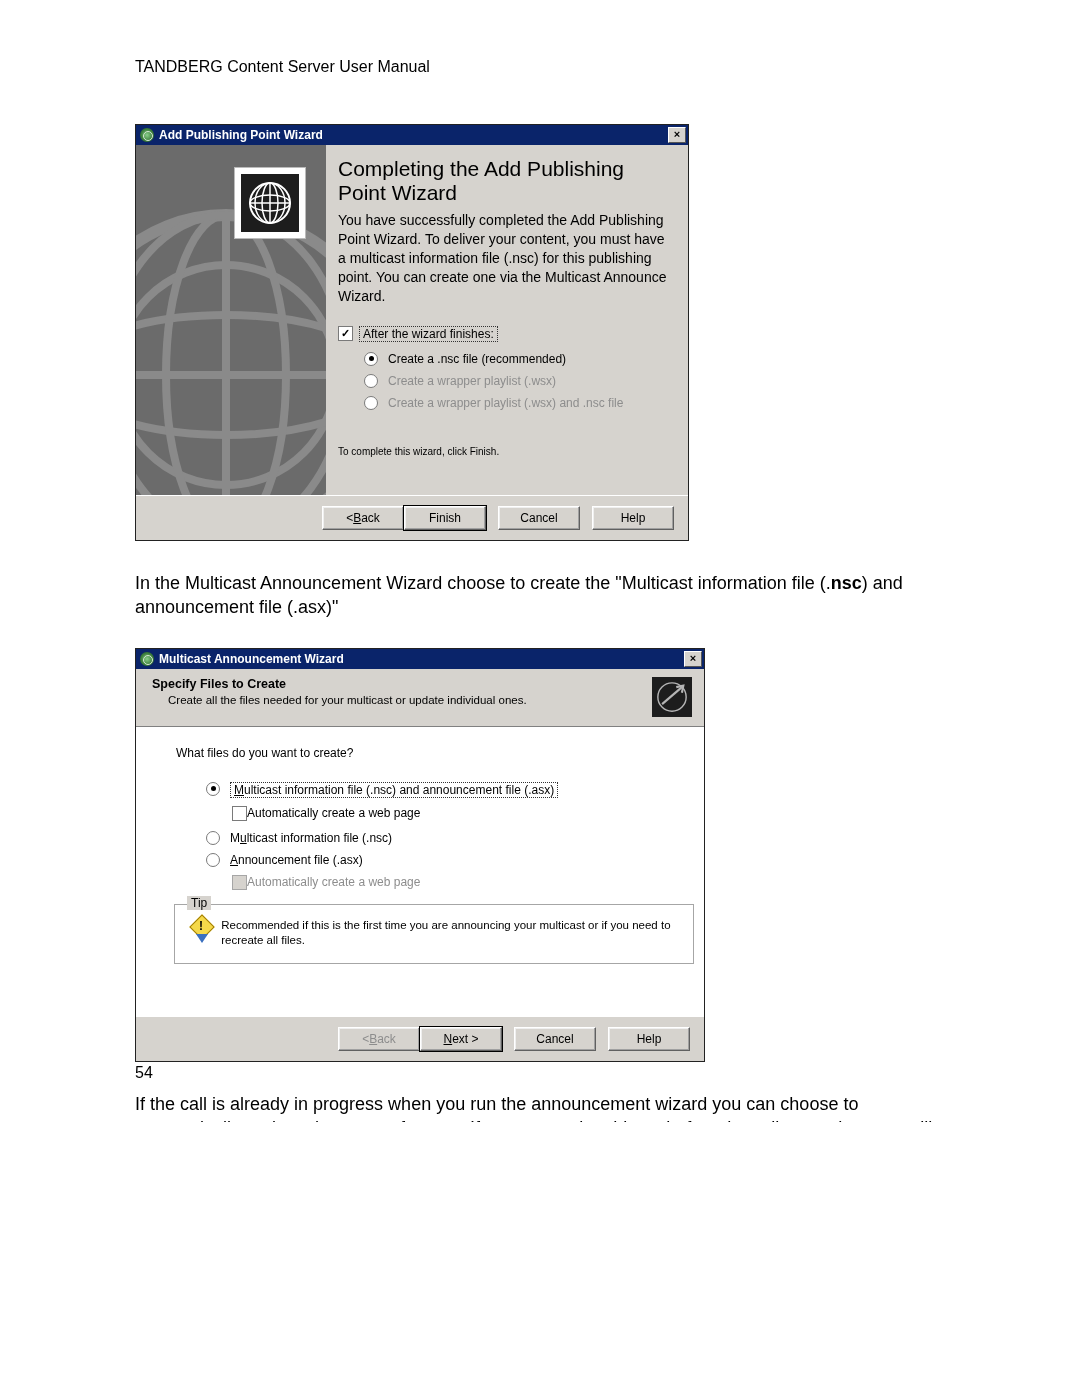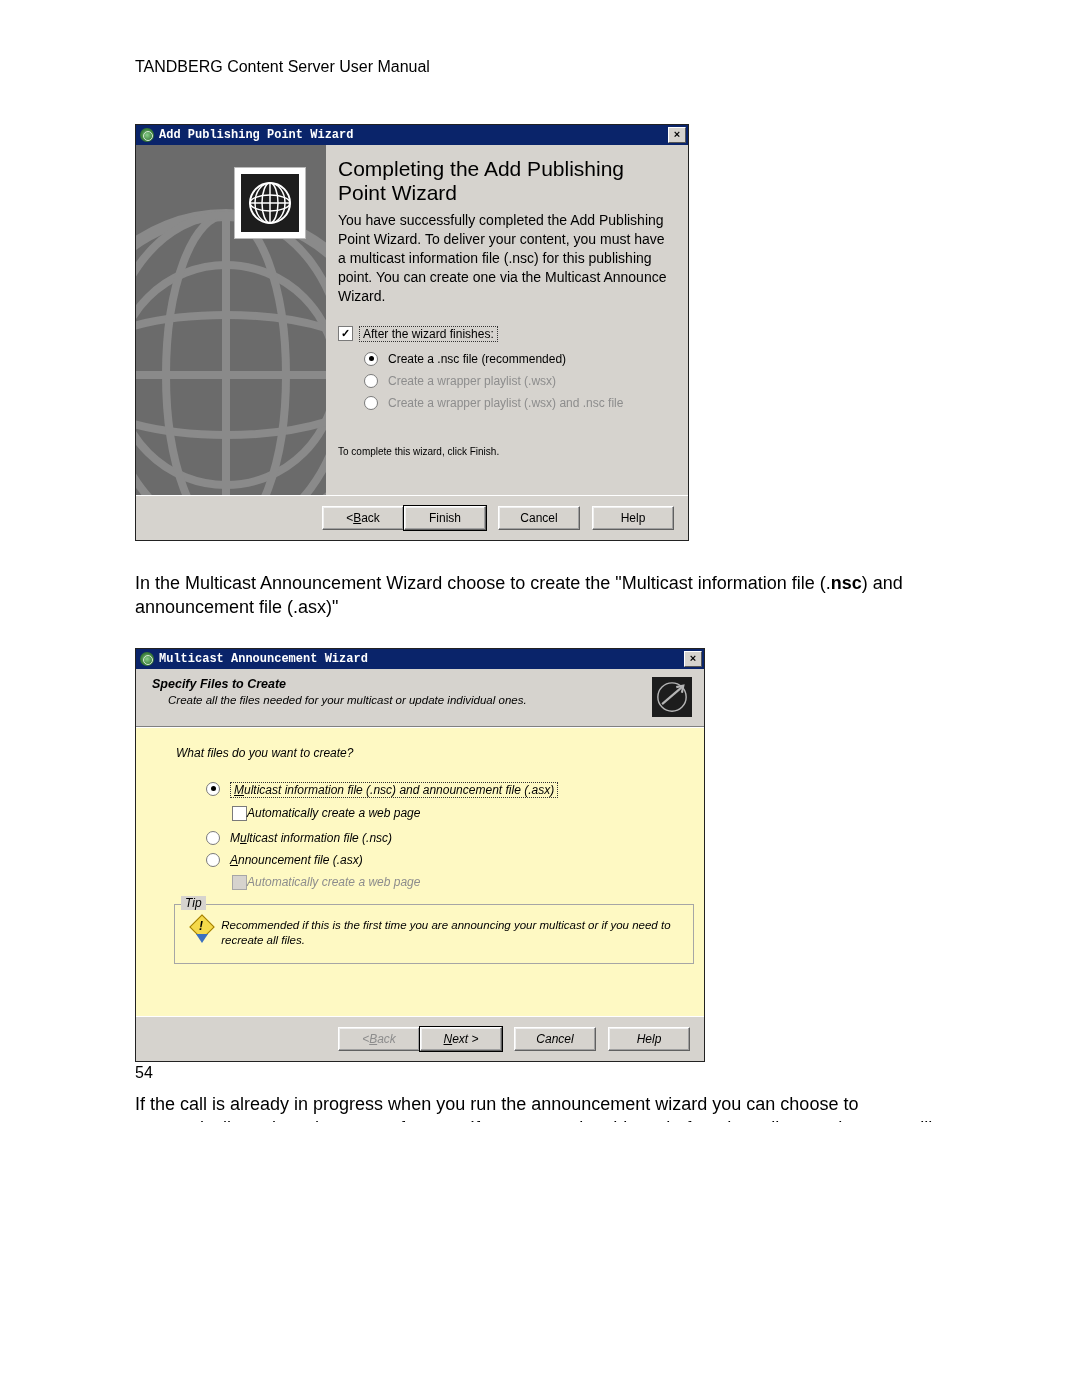--- a/index.html
+++ b/index.html
@@ -56,21 +56,21 @@
     background: radial-gradient(circle at 50% 50%, #8bd08b 0%, #3a7c3a 60%, #24521f 100%);
     border-radius: 50%;
     margin-right: 5px;
     position: relative;
   }
   .title-icon::after{
     content:"";
     position:absolute; left:3px; top:3px; width:8px; height:8px;
     border:1px solid #d6e8d6; border-radius:50%;
   }
-  .title-text { flex: 1; font-family: Liberation Mono, monospace; }
+  .title-text { flex: 1; }
   .close-btn {
     width: 16px; height: 14px;
     background: #d6d3ce;
     border: 1px solid #fff;
     border-right-color: #555; border-bottom-color: #555;
     color: #000;
     font-size: 11px;
     line-height: 12px;
     text-align: center;
     font-weight: bold;
@@ -183,22 +183,21 @@
   }
   .wbtn .ul { text-decoration: underline; }
   .wbtn.default {
     outline: 1px solid #000;
     text-align: center;
   }
   .wbtn.disabled { color:#8d8d8d; }
 
   
   .win2-body {
-    background:#fef9c3;
-    font-style:italic;
+    background:#ffffff;
   }
   .header-pane {
     background:#d6d3ce;
     padding: 8px 12px 10px 16px;
     display:flex; align-items:flex-start; justify-content:space-between;
     border-bottom: 1px solid #fff;
     box-shadow: inset 0 -1px 0 #808080;
   }
   .header-left { flex:1; }
   .hdr-title { font-weight:bold; font-size:12.5px; }
@@ -229,21 +228,21 @@
     margin: 14px 0 0 -2px;
     width: 490px;
     padding: 14px 14px 14px 14px;
   }
   .tip-group::before{
     content:"";
     position:absolute; left:0; right:0; top:0; height:0;
     border-top:1px solid #a6a6a6;
   }
   .tip-legend {
-    position:absolute; top:-8px; left:6px;
+    position:absolute; top:-8px; left:12px;
     background:#d6d3ce;
     padding: 0 4px;
     font-size:12px;
   }
   .tip-row { display:flex; gap:10px; align-items:flex-start; }
   .tip-icon {
     width:26px; height:26px; position:relative;
   }
   .tip-icon .diamond{
     position:absolute; left:4px; top:0; width:16px; height:16px;

